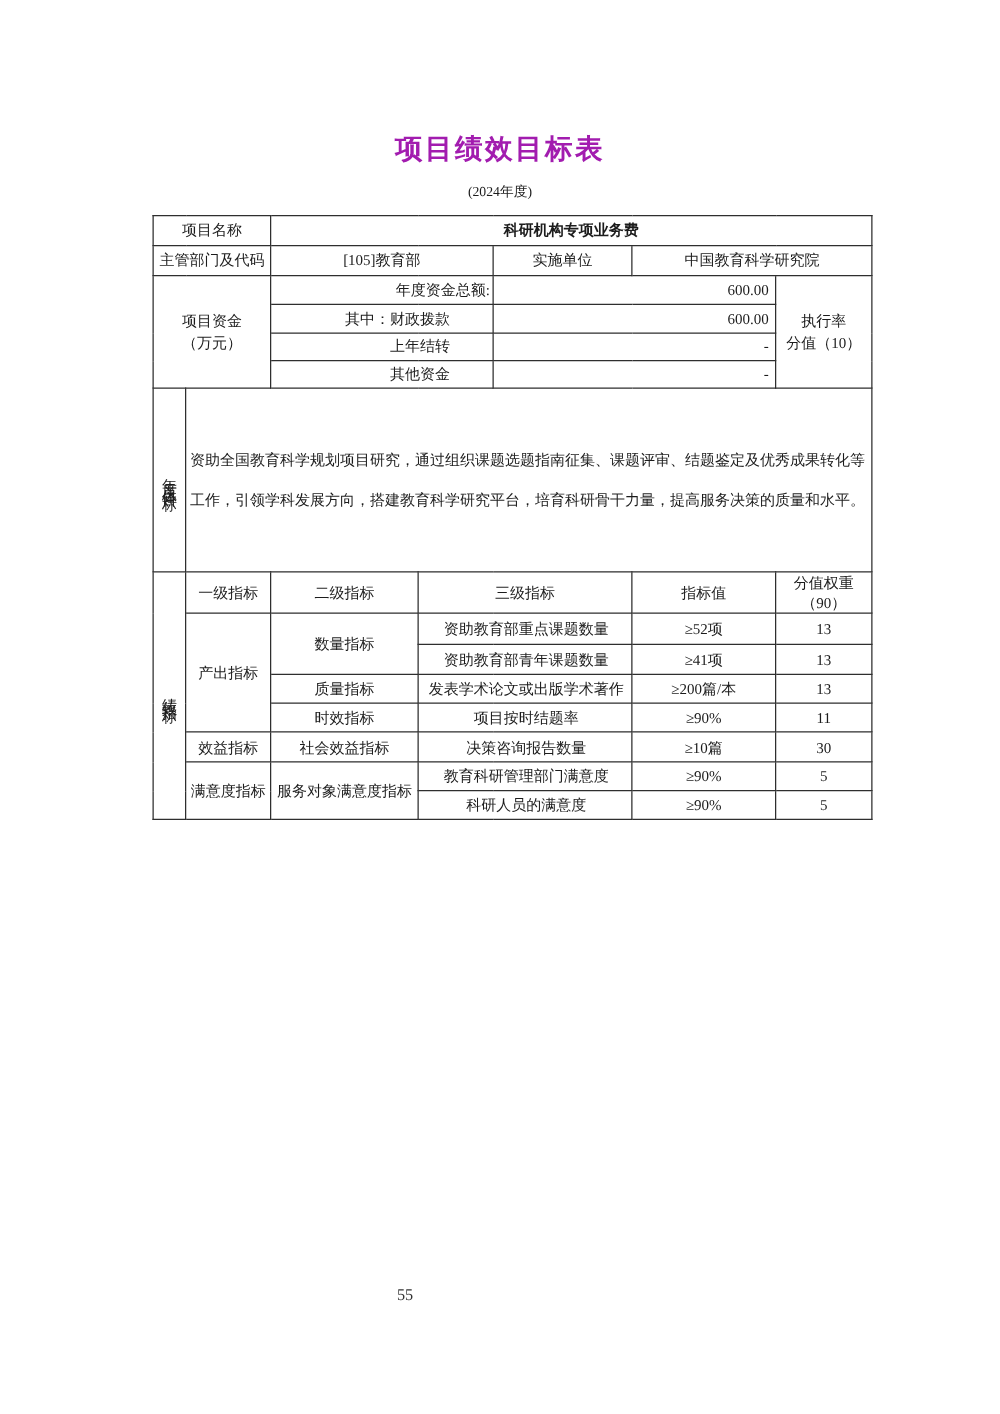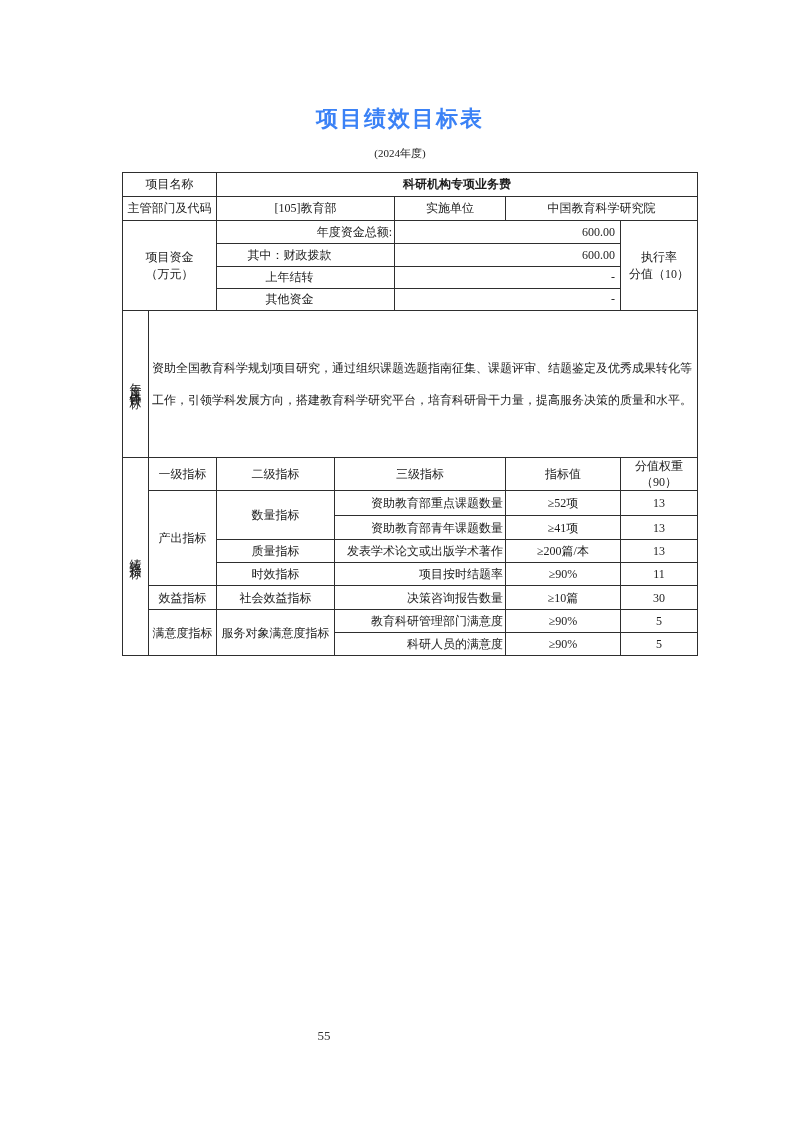--- a/index.html
+++ b/index.html
@@ -5,38 +5,38 @@
   html,body{margin:0;padding:0;background:#ffffff;}
   body{
     width:800px;height:1131px;position:relative;
     font-family:"Liberation Serif","DejaVu Serif",serif;
     color:#1c1c1c;
   }
   .page{position:absolute;inset:0;background:#fff;}
   .doc-title{
     position:absolute;top:104px;left:0;width:800px;
     text-align:center;font-family:"Liberation Sans","DejaVu Sans",sans-serif;
-    font-weight:bold;font-size:22px;letter-spacing:2px;color:#3b82f6;
+    font-weight:bold;font-size:22px;letter-spacing:2px;color:#a21caf;
   }
   .doc-subtitle{
     position:absolute;top:146px;left:0;width:800px;
     text-align:center;font-size:11px;color:#1c1c1c;
   }
   .tbl-wrap{position:absolute;left:122px;top:172px;}
   table{border-collapse:collapse;table-layout:fixed;width:575px;}
   td{
     border:1px solid #2e2e2e;
     font-size:12px;line-height:1.35;
     text-align:center;vertical-align:middle;
     padding:0 2px;overflow:hidden;
   }
   td.al{text-align:right;padding-left:5px;}
-  td.al3{text-align:right;padding-left:4px;}
+  td.al3{text-align:center;padding-left:4px;}
   td.ar{text-align:right;padding-right:5px;}
-  td.ar-deep{text-align:center;padding-right:34px;}
+  td.ar-deep{text-align:right;padding-right:34px;}
   td.bold{font-weight:bold;}
   .two-line span{display:block;}
   .vtext{
     display:inline-block;
     writing-mode:vertical-lr;text-orientation:upright;
     letter-spacing:3px;font-size:12px;
   }
   .goal-text{
     text-align:left;padding:0 4px 0 3px;line-height:32px;
   }

